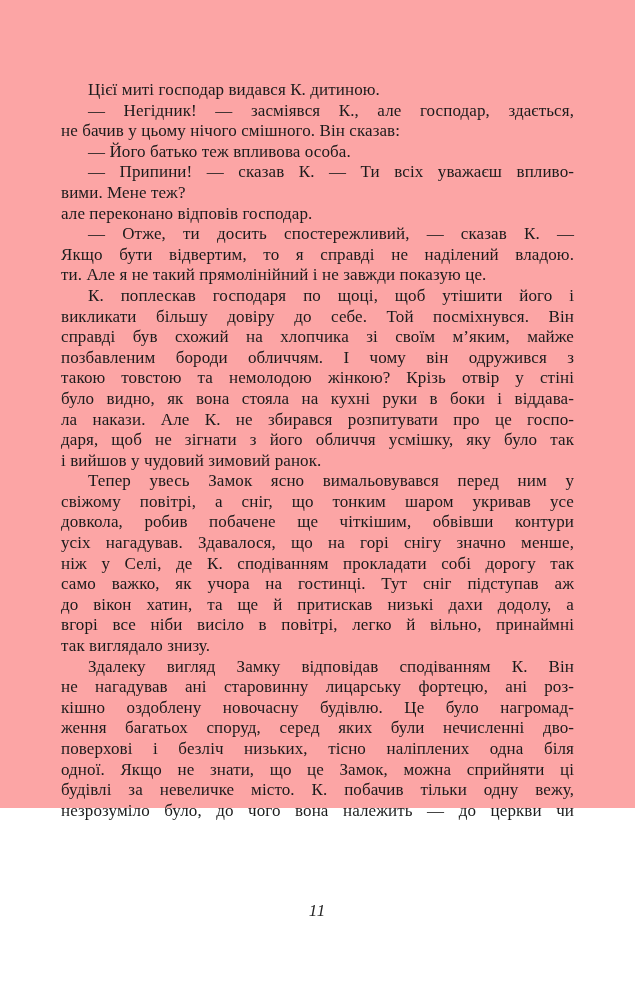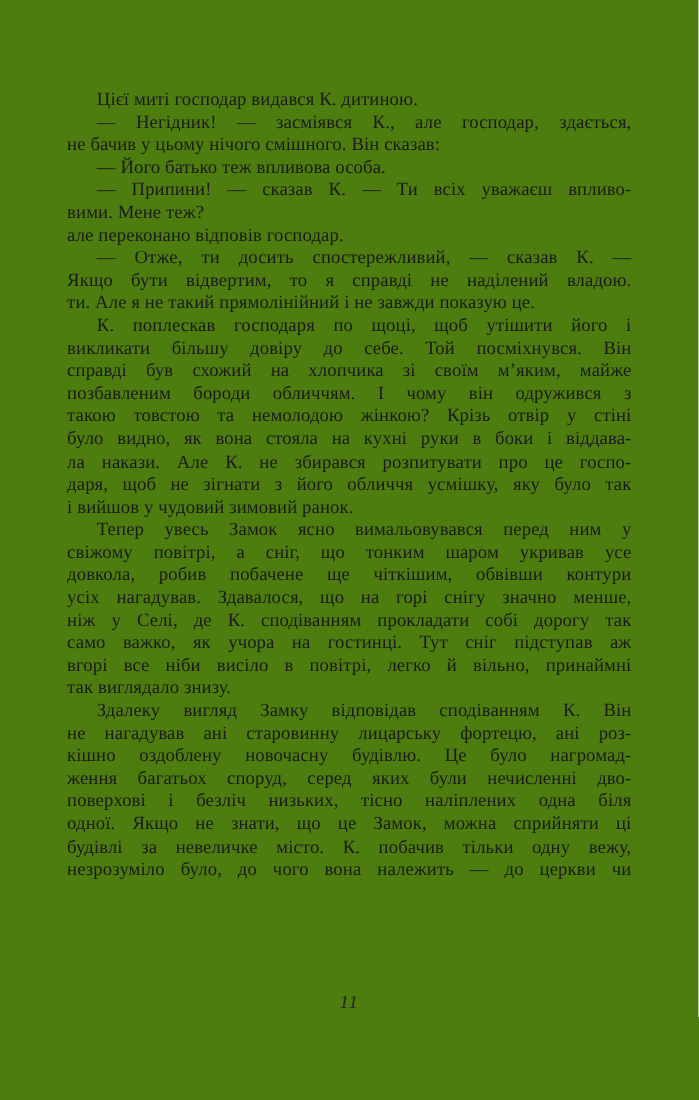--- a/index.html
+++ b/index.html
@@ -3,22 +3,22 @@
 <meta charset="utf-8">
 <style>
   * { margin: 0; padding: 0; box-sizing: border-box; }
   html, body {
     width: 635px; height: 1000px;
     background: #ffffff;
     overflow: hidden;
   }
   .page {
     position: relative;
-    width: 635px; height: 1000px;
-    background: #4d7c0f;
+    width: 635px; height: 808px;
+    background: #fca5a5;
     font-family: "Liberation Serif", "DejaVu Serif", serif;
     color: #1b1b1b;
   }
   .text-block {
     position: absolute;
     top: 80px; left: 61px;
     width: 513px;
     font-size: 17px;
     line-height: 20.6px;
     letter-spacing: 0.1px;
@@ -71,20 +71,21 @@
       <div class="line">було видно, як вона стояла на кухні руки в боки і віддава-</div>
       <div class="line">ла накази. Але К. не збирався розпитувати про це госпо-</div>
       <div class="line">даря, щоб не зігнати з його обличчя усмішку, яку було так</div>
       <div class="line last">і вийшов у чудовий зимовий ранок.</div>
       <div class="line indent">Тепер увесь Замок ясно вимальовувався перед ним у</div>
       <div class="line">свіжому повітрі, а сніг, що тонким шаром укривав усе</div>
       <div class="line">довкола, робив побачене ще чіткішим, обвівши контури</div>
       <div class="line">усіх нагадував. Здавалося, що на горі снігу значно менше,</div>
       <div class="line">ніж у Селі, де К. сподіванням прокладати собі дорогу так</div>
       <div class="line">само важко, як учора на гостинці. Тут сніг підступав аж</div>
+      <div class="line">до вікон хатин, та ще й притискав низькі дахи додолу, а</div>
       <div class="line">вгорі все ніби висіло в повітрі, легко й вільно, принаймні</div>
       <div class="line last">так виглядало знизу.</div>
       <div class="line indent">Здалеку вигляд Замку відповідав сподіванням К. Він</div>
       <div class="line">не нагадував ані старовинну лицарську фортецю, ані роз-</div>
       <div class="line">кішно оздоблену новочасну будівлю. Це було нагромад-</div>
       <div class="line">ження багатьох споруд, серед яких були нечисленні дво-</div>
       <div class="line">поверхові і безліч низьких, тісно наліплених одна біля</div>
       <div class="line">одної. Якщо не знати, що це Замок, можна сприйняти ці</div>
       <div class="line">будівлі за невеличке місто. К. побачив тільки одну вежу,</div>
       <div class="line">незрозуміло було, до чого вона належить — до церкви чи</div>

